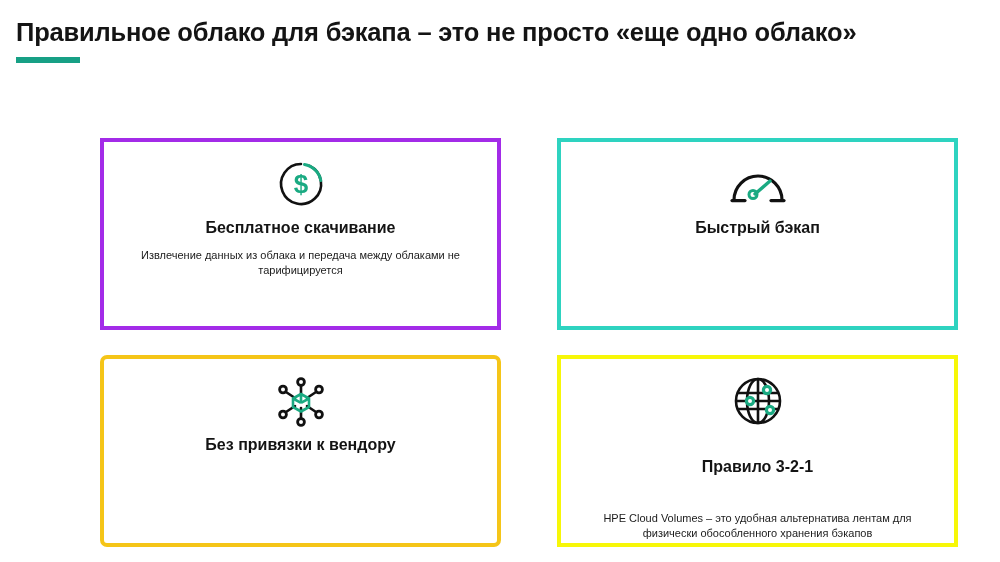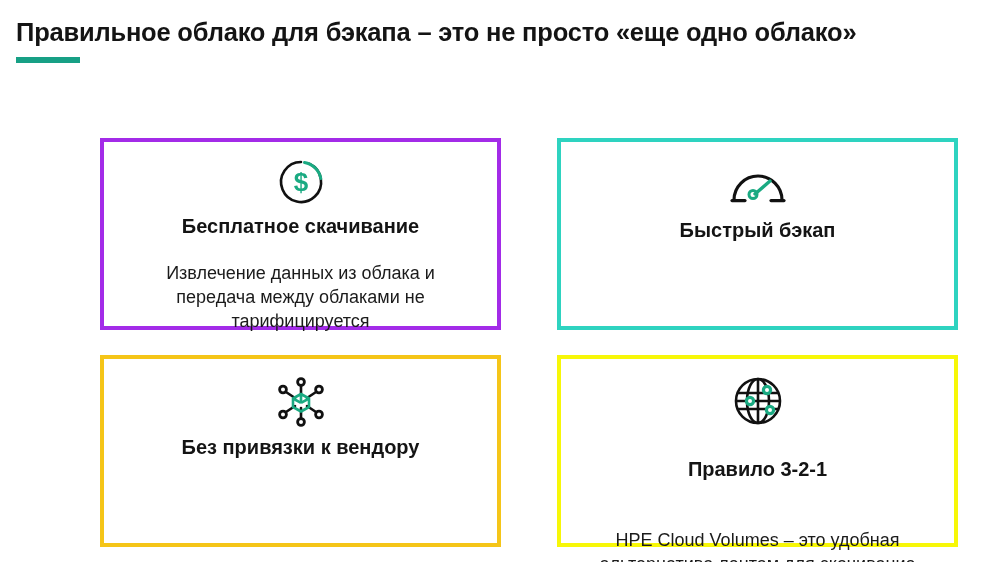--- a/index.html
+++ b/index.html
@@ -72,32 +72,32 @@
   .card-yellow { border-color: #f7f708; gap: 24px; }
 
   .card-icon {
     height: 56px;
     display: flex;
     align-items: center;
     justify-content: center;
     margin-bottom: 6px;
   }
   .card-title {
-    font-size: 20px;
+    font-size: 16px;
     font-weight: bold;
     line-height: 1.2;
     color: #141414;
     margin: 0 0 7px 0;
     white-space: nowrap;
   }
   .card-body {
-    font-size: 18px;
+    font-size: 11px;
     line-height: 1.32;
     color: #1b1b1b;
-    margin: 17px;
+    margin: 4px;
     max-width: 340px;
   }
   
   .card.row2 .card-icon { height: 58px; margin-bottom: 4px; }
 </style>
 </head>
 <body>
 
 <div class="header">
   <h1 class="page-title">Правильное облако для бэкапа – это не просто «еще одно облако»</h1>
@@ -131,21 +131,21 @@
         <line x1="42" y1="38.6" x2="55" y2="38.6" stroke="#111111" stroke-width="3.2" stroke-linecap="round"></line>
 
         <line x1="26" y1="32" x2="41" y2="19" stroke="#1aaa82" stroke-width="3.4" stroke-linecap="round"></line>
 
         <circle cx="24" cy="32.5" r="4" fill="none" stroke="#1aaa82" stroke-width="3"></circle>
       </svg>
     </div>
     <div class="card-title">Быстрый бэкап</div>
   </div>
 
-  <div class="card card-amber row2" style="border-color: rgb(245, 197, 24);">
+  <div class="card card-amber row2" style="border-color: rgb(245, 197, 24); border-radius: 7px;">
     <div class="card-icon">
       <svg width="58" height="56" viewBox="0 0 58 56" aria-hidden="true">
         <g stroke="#111111" stroke-width="2.6" fill="none" stroke-linecap="round">
 
           <line x1="29" y1="22" x2="29" y2="12"></line>
           <line x1="29" y1="34" x2="29" y2="44"></line>
           <line x1="23" y1="24" x2="14" y2="18"></line>
           <line x1="35" y1="24" x2="44" y2="18"></line>
           <line x1="23" y1="32" x2="14" y2="38"></line>
           <line x1="35" y1="32" x2="44" y2="38"></line>
@@ -186,16 +186,16 @@
         </g>
 
         <g fill="#ffffff" stroke="#1aaa82" stroke-width="3.2">
           <circle cx="37" cy="17" r="3.6"></circle>
           <circle cx="20" cy="28" r="3.6"></circle>
           <circle cx="40" cy="37" r="3.6"></circle>
         </g>
       </svg>
     </div>
     <div class="card-title">Правило 3-2-1</div>
-    <p class="card-body">HPE Cloud Volumes – это удобная альтернатива лентам для скачивание обособленного хранения бэкапов</p>
+    <p class="card-body">HPE Cloud Volumes – это удобная альтернатива лентам для физически обособленного хранения бэкапов</p>
   </div>
 
 </div>
 
 </body></html>

